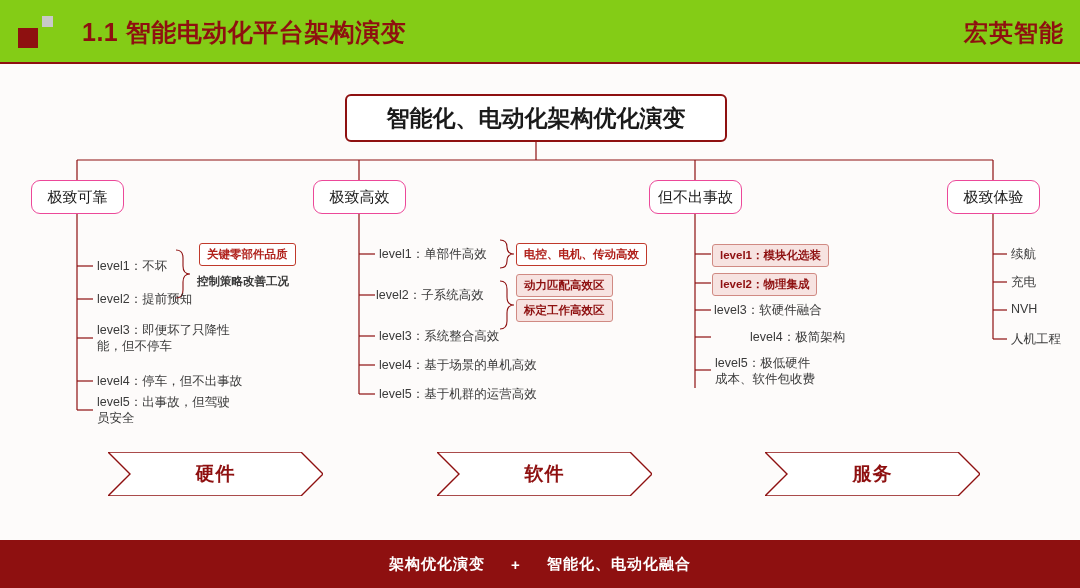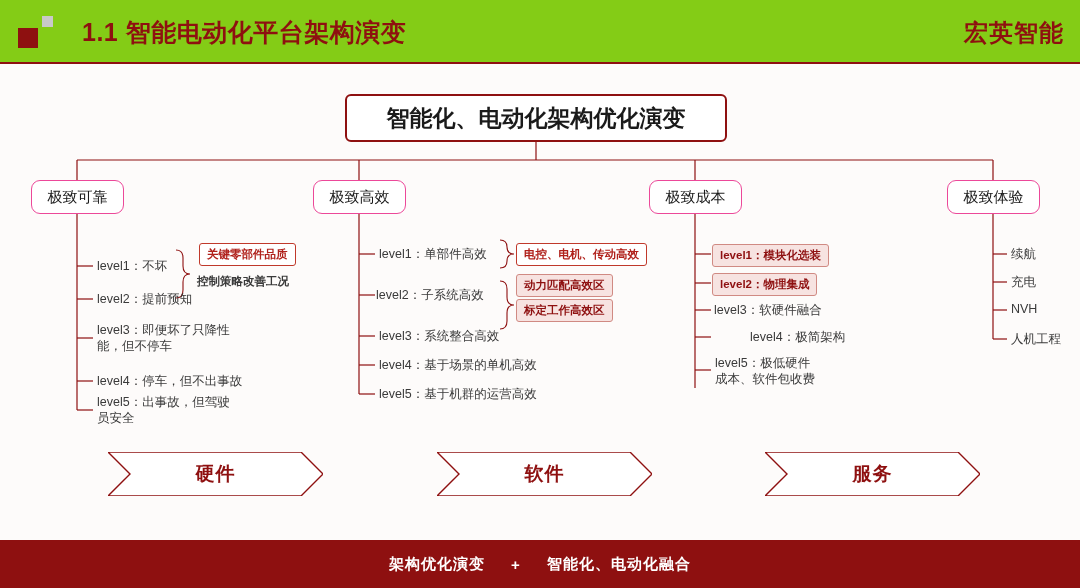--- a/index.html
+++ b/index.html
@@ -270,21 +270,21 @@
       <path d="M993,282 L1007,282"></path>
       <path d="M993,310 L1007,310"></path>
       <path d="M993,339 L1007,339"></path>
     </g>
   </svg>
 
   <div class="root-box">智能化、电动化架构优化演变</div>
 
   <div class="pillar pillar-0">极致可靠</div>
   <div class="pillar pillar-1">极致高效</div>
-  <div class="pillar pillar-2">极致成本</div>
+  <div class="pillar pillar-2">但不出事故</div>
   <div class="pillar pillar-3">极致体验</div>
 
   <div class="level-item" style="left:97px;  top:258px;">level1：不坏</div>
   <div class="level-item" style="left:97px;  top:291px;">level2：提前预知</div>
   <div class="level-item" style="left:97px;  top:322px;">level3：即便坏了只降性
 能，但不停车</div>
   <div class="level-item" style="left:97px;  top:373px;">level4：停车，但不出事故</div>
   <div class="level-item" style="left:97px;  top:394px;">level5：出事故，但驾驶
 员安全</div>
 

